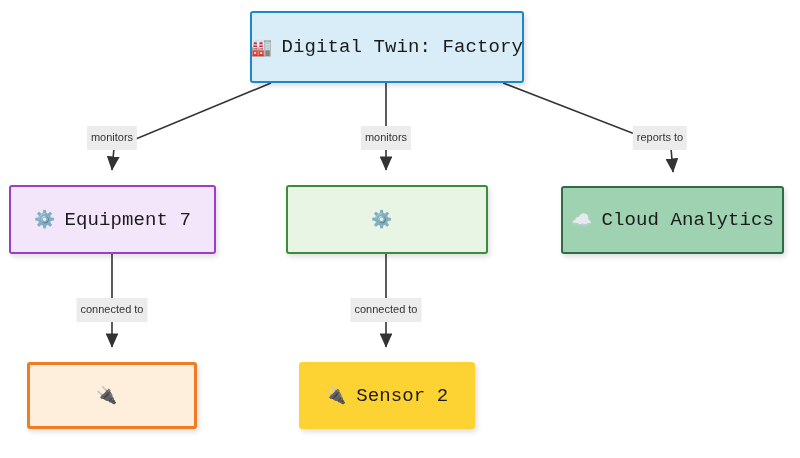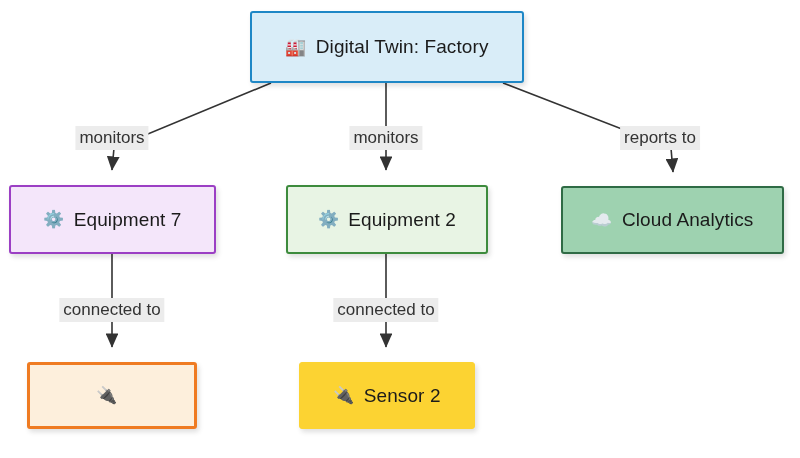--- a/index.html
+++ b/index.html
@@ -43,20 +43,21 @@
   }
   .node .node-icon {
     display: inline-block;
     font-size: 17px;
     line-height: 1;
     margin-right: 9px;
     transform: translateY(0px);
   }
   .node .node-label {
     display: inline-block;
+    font-family: Liberation Mono, monospace;
   }
 
   
   #node-factory {
     left: 250px; top: 11px; width: 274px; height: 72px;
     background: #d9edf8;
     border: 2px solid #1e87c6;
   }
   #node-equipment-1 {
     left: 9px; top: 185px; width: 207px; height: 69px;
@@ -81,21 +82,21 @@
   #node-sensor-2 {
     left: 299px; top: 362px; width: 176px; height: 67px;
     background: #fcd332;
     border: 1px solid #fcd332;
   }
 
   .edge-label {
     position: absolute;
     background: #ececec;
     color: #333333;
-    font-size: 17px;
+    font-size: 11px;
     line-height: 21px;
     padding: 1px 4px 2px 4px;
     white-space: nowrap;
     transform: translate(-50%, -50%);
   }
   #label-monitors-1 { left: 112px; top: 138px; }
   #label-monitors-2 { left: 386px; top: 138px; }
   #label-reports-to { left: 660px; top: 138px; }
   #label-connected-1 { left: 112px; top: 310px; }
   #label-connected-2 { left: 386px; top: 310px; }
@@ -128,21 +129,20 @@
     <span class="node-label">Digital Twin: Factory</span>
   </div>
 
   <div class="node" id="node-equipment-1">
     <span class="node-icon">⚙️</span>
     <span class="node-label">Equipment 7</span>
   </div>
 
   <div class="node" id="node-equipment-2">
     <span class="node-icon">⚙️</span>
-    <span class="node-label">Equipment 2</span>
   </div>
 
   <div class="node" id="node-cloud-analytics">
     <span class="node-icon">☁️</span>
     <span class="node-label">Cloud Analytics</span>
   </div>
 
   <div class="node" id="node-sensor-1">
     <span class="node-icon">🔌</span>
   </div>

